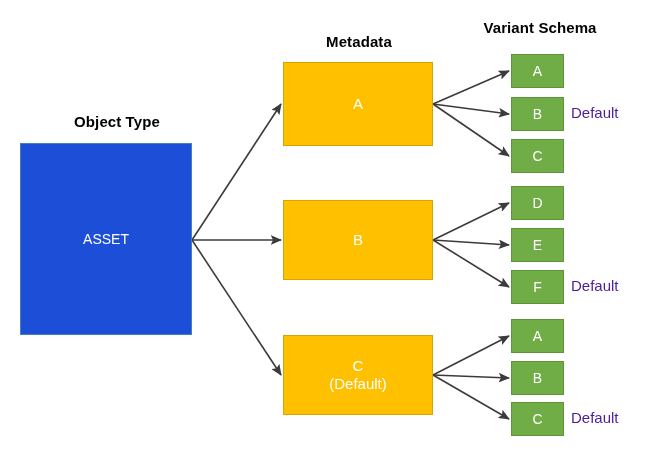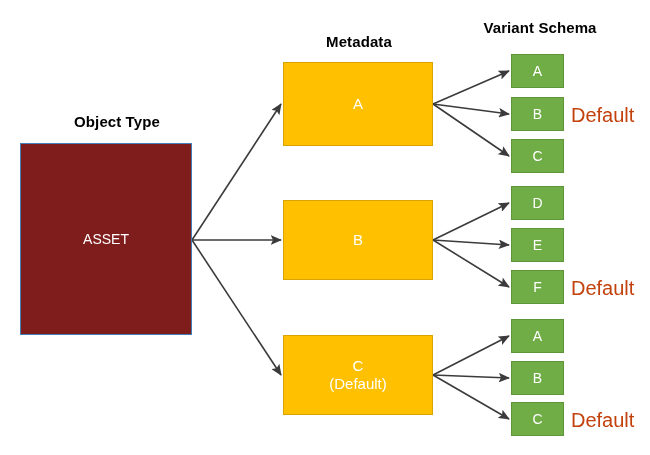--- a/index.html
+++ b/index.html
@@ -45,22 +45,22 @@
     border: 1px solid #D9A400;
     font-size: 15px;
   }
   .node-schema {
     background: #70AD47;
     border: 1px solid #5E9539;
     font-size: 14px;
   }
   .default-label {
     position: absolute;
-    font-size: 20px;
-    color: #c2410c;
+    font-size: 15px;
+    color: #4c1d95;
     white-space: nowrap;
   }
   svg.edges {
     position: absolute;
     left: 0;
     top: 0;
     width: 650px;
     height: 455px;
     pointer-events: none;
   }
@@ -91,21 +91,21 @@
         <line x1="433" y1="375" x2="509" y2="419" stroke="#3b3b3b" stroke-width="1.6" marker-end="url(#arrowhead)"></line>
       </g>
   </svg>
 
   <div id="titles-layer">
       <div class="col-title" style="left: 117px; top: 113px; transform: translateX(-50%);">Object Type</div>
       <div class="col-title" style="left: 359px; top: 33px; transform: translateX(-50%);">Metadata</div>
       <div class="col-title" style="left: 540px; top: 19px; transform: translateX(-50%);">Variant Schema</div>
     </div>
   <div id="nodes-layer">
-      <div class="node node-object" style="left: 20px; top: 143px; width: 172px; height: 192px; background: #7f1d1d;">ASSET</div>
+      <div class="node node-object" style="left: 20px; top: 143px; width: 172px; height: 192px; background: #1d4ed8;">ASSET</div>
       <div class="node node-variant" style="left: 283px; top: 62px; width: 150px; height: 84px; background: rgb(255, 192, 0);">A</div>
       <div class="node node-variant" style="left: 283px; top: 200px; width: 150px; height: 80px; background: rgb(255, 192, 0);">B</div>
       <div class="node node-variant" style="left: 283px; top: 335px; width: 150px; height: 80px; background: rgb(255, 192, 0);">C
 (Default)</div>
       <div class="node node-schema" style="left: 511px; top: 54px; width: 53px; height: 34px; background: rgb(112, 173, 71);">A</div>
       <div class="node node-schema" style="left: 511px; top: 97px; width: 53px; height: 34px; background: rgb(112, 173, 71);">B</div>
       <div class="default-label" style="left: 571px; top: 104px;">Default</div>
       <div class="node node-schema" style="left: 511px; top: 139px; width: 53px; height: 34px; background: rgb(112, 173, 71);">C</div>
       <div class="node node-schema" style="left: 511px; top: 186px; width: 53px; height: 34px; background: rgb(112, 173, 71);">D</div>
       <div class="node node-schema" style="left: 511px; top: 228px; width: 53px; height: 34px; background: rgb(112, 173, 71);">E</div>

